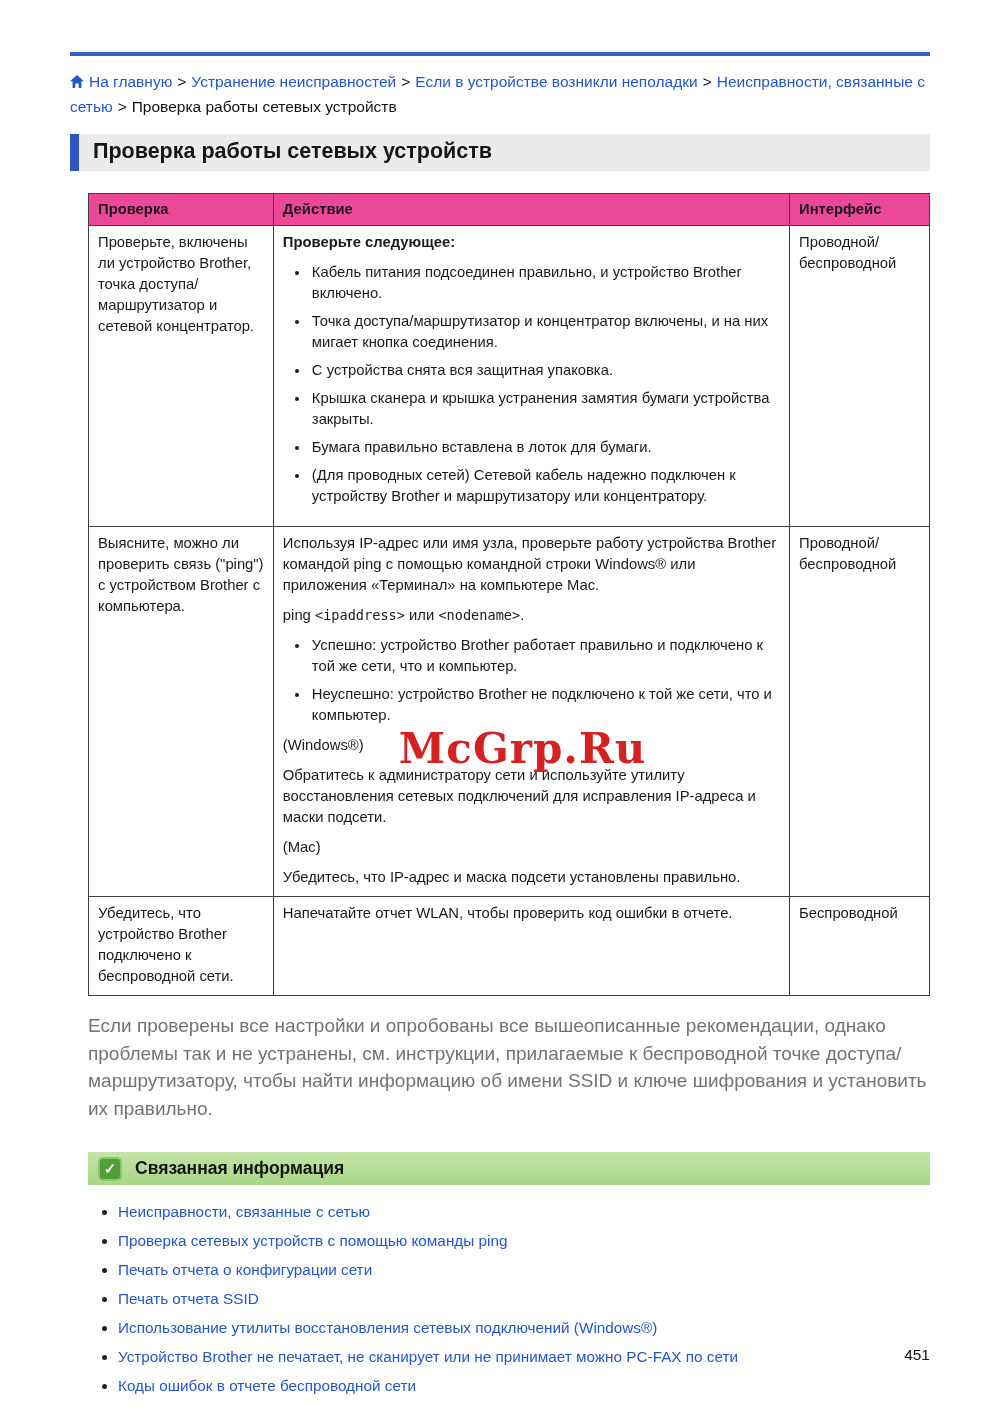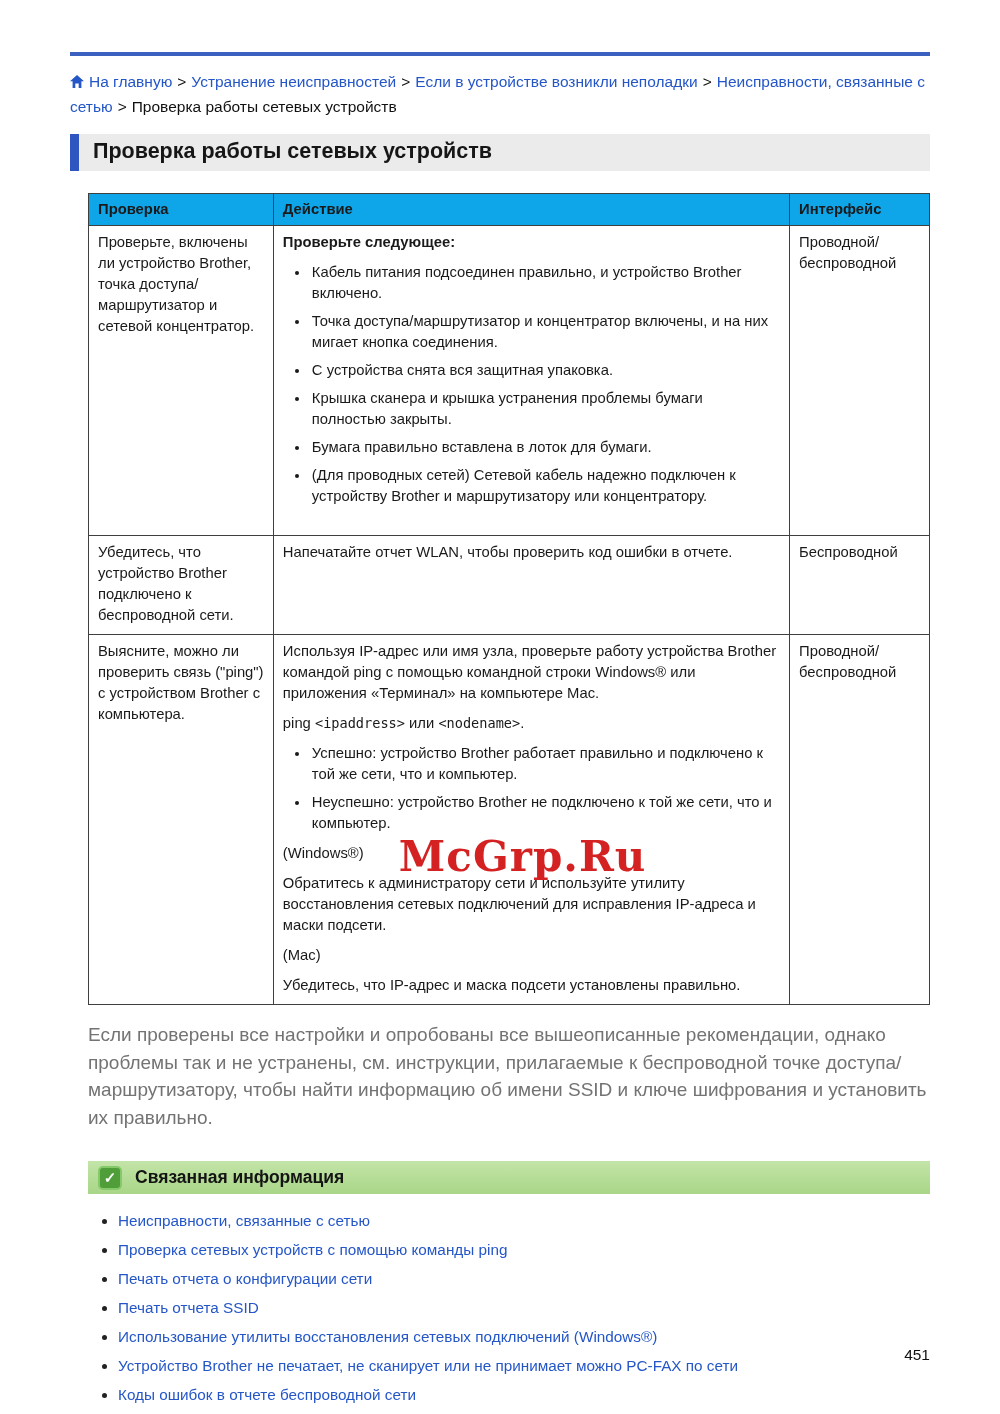--- a/index.html
+++ b/index.html
@@ -26,29 +26,29 @@
   .title-accent { width:9px; background:#2f55c0; flex:0 0 auto; }
   .title-text { padding:5px 14px 7px; font-size:21.5px; font-weight:bold; color:#161616; }
 
   
   .models-box { margin-top:17px; background:#e5e5e5; padding:7px 11px; font-size:15.5px; width:860px; }
   .models-label { font-weight:bold; }
 
   
   .checks-table { margin:22px 0 0 18px; width:842px; border-collapse:collapse; font-size:14.8px; line-height:1.42; }
   .checks-table th, .checks-table td { border:1px solid #3f3f3f; vertical-align:top; text-align:left; padding:6px 9px 8px; }
-  .checks-table th { background:#0ea5e9; padding:5px 9px; font-weight:bold; }
+  .checks-table th { background:#ec4899; padding:5px 9px; font-weight:bold; }
   .col-check { width:185px; } .col-action { width:517px; } .col-if { width:140px; }
   .checks-table td p { margin:0 0 9px; }
   .checks-table td p:last-child { margin-bottom:0; }
   .action-intro { font-weight:bold; margin-bottom:5px; }
   .cell-bullets { margin:2px 0 9px; padding-left:27px; list-style:disc; }
   .cell-bullets li { margin-bottom:7px; padding-left:2px; }
   .cell-bullets li:last-child { margin-bottom:3px; }
-  .cell-bullets.tight { margin-bottom:20px; }
+  .cell-bullets.tight { margin-bottom:11px; }
   .mono { font-family:"DejaVu Sans Mono", monospace; font-size:13.6px; }
 
   .win-p { position:relative; }
   .watermark {
     position:absolute; left:116px; top:-16px;
     font-family:"DejaVu Serif", serif; font-weight:bold;
     font-size:42px; letter-spacing:1px; color:#d42222;
     white-space:nowrap; pointer-events:none;
   }
 
@@ -108,47 +108,47 @@
     </thead>
     <tbody>
       <tr>
         <td>Проверьте, включены ли устройство Brother, точка доступа/маршрутизатор и сетевой концентратор.</td>
         <td>
           <p class="action-intro">Проверьте следующее:</p>
           <ul class="cell-bullets tight">
             <li>Кабель питания подсоединен правильно, и устройство Brother включено.</li>
             <li>Точка доступа/маршрутизатор и концентратор включены, и на них мигает кнопка соединения.</li>
             <li>С устройства снята вся защитная упаковка.</li>
-            <li>Крышка сканера и крышка устранения проблемы бумаги полностью закрыты.</li>
+            <li>Крышка сканера и крышка устранения замятия бумаги устройства закрыты.</li>
             <li>Бумага правильно вставлена в лоток для бумаги.</li>
             <li>(Для проводных сетей) Сетевой кабель надежно подключен к устройству Brother и маршрутизатору или концентратору.</li>
           </ul>
         </td>
         <td>Проводной/беспроводной</td>
-      </tr>
-      <tr>
-        <td>Убедитесь, что устройство Brother подключено к беспроводной сети.</td>
-        <td>Напечатайте отчет WLAN, чтобы проверить код ошибки в отчете.</td>
-        <td>Беспроводной</td>
       </tr>
       <tr>
         <td>Выясните, можно ли проверить связь ("ping") с устройством Brother с компьютера.</td>
         <td>
           <p>Используя IP-адрес или имя узла, проверьте работу устройства Brother командой ping с помощью командной строки Windows® или приложения «Терминал» на компьютере Mac.</p>
           <p class="ping-line"><span>ping </span><span class="mono">&lt;ipaddress&gt;</span><span> или </span><span class="mono">&lt;nodename&gt;</span><span>.</span></p>
           <ul class="cell-bullets">
             <li>Успешно: устройство Brother работает правильно и подключено к той же сети, что и компьютер.</li>
             <li>Неуспешно: устройство Brother не подключено к той же сети, что и компьютер.</li>
           </ul>
           <p class="win-p"><span>(Windows®)</span><span class="watermark">McGrp.Ru</span></p>
           <p>Обратитесь к администратору сети и используйте утилиту восстановления сетевых подключений для исправления IP-адреса и маски подсети.</p>
           <p>(Mac)</p>
           <p>Убедитесь, что IP-адрес и маска подсети установлены правильно.</p>
         </td>
         <td>Проводной/беспроводной</td>
+      </tr>
+      <tr>
+        <td>Убедитесь, что устройство Brother подключено к беспроводной сети.</td>
+        <td>Напечатайте отчет WLAN, чтобы проверить код ошибки в отчете.</td>
+        <td>Беспроводной</td>
       </tr>
     </tbody>
   </table>
 
   <p class="note">Если проверены все настройки и опробованы все вышеописанные рекомендации, однако проблемы так и не устранены, см. инструкции, прилагаемые к беспроводной точке доступа/маршрутизатору, чтобы найти информацию об имени SSID и ключе шифрования и установить их правильно.</p>
 
   <div class="related-band">
     <span class="check-icon">✓</span>
     <span class="related-title">Связанная информация</span>
   </div>

